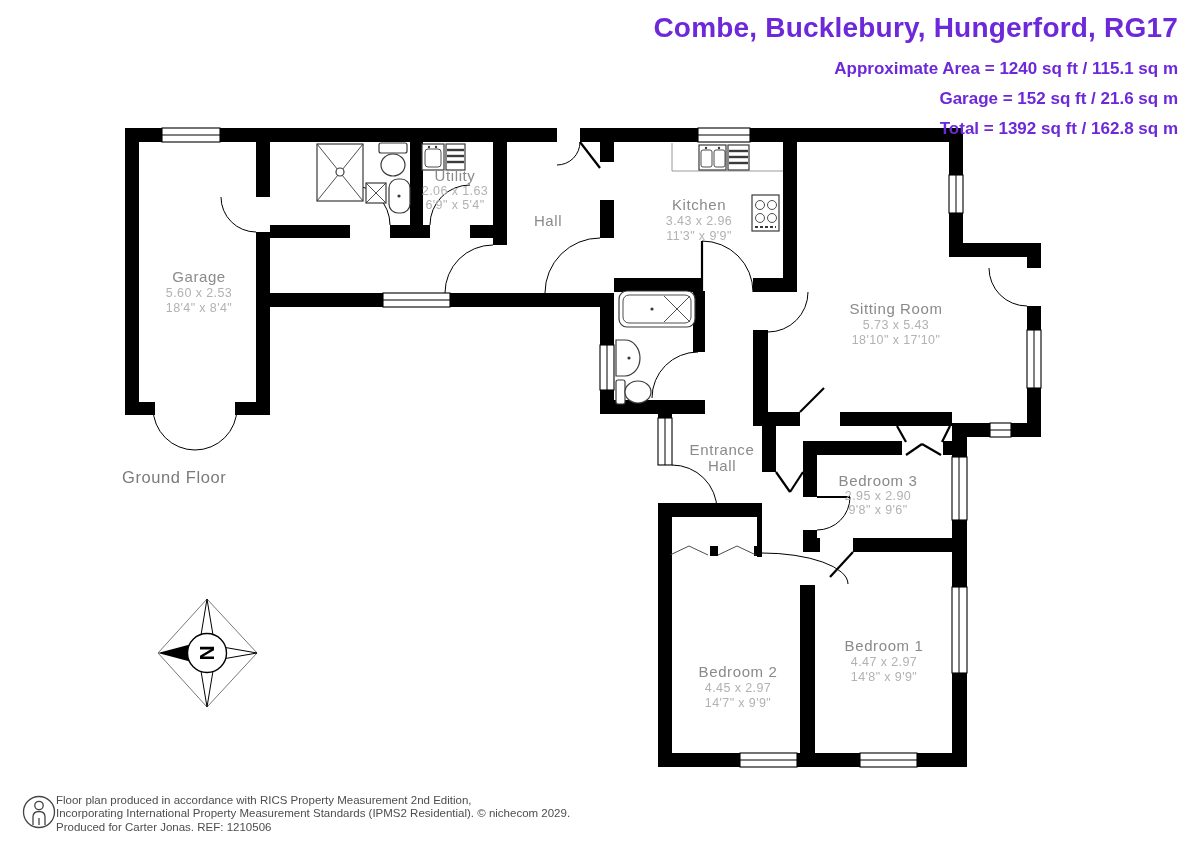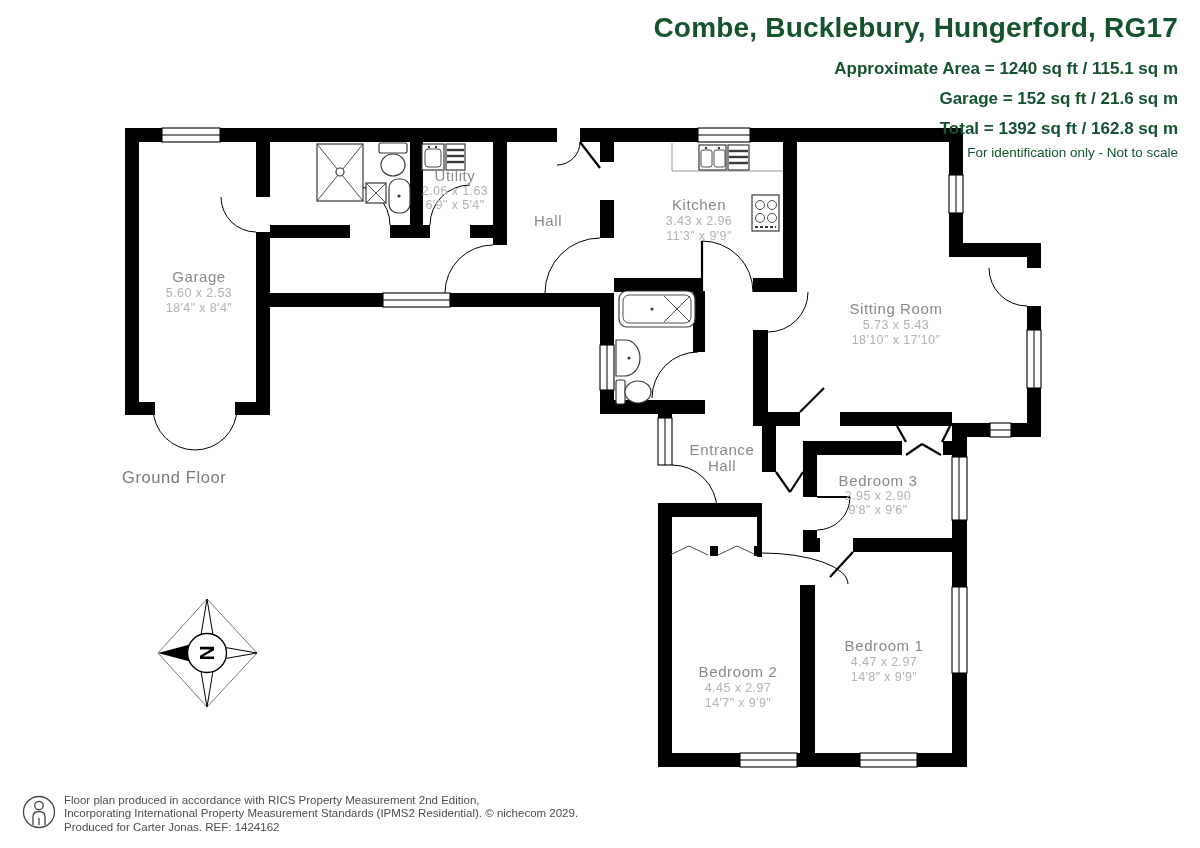--- a/index.html
+++ b/index.html
@@ -1,25 +1,25 @@
 <!DOCTYPE html>
 <html><head>
 <meta charset="utf-8">
 <style>
   html,body{margin:0;padding:0;background:#fff;}
   .page{position:relative;width:1200px;height:848px;background:#fff;overflow:hidden;
         font-family:"Liberation Sans",sans-serif;}
   .plan-svg{position:absolute;left:0;top:0;}
   
-  .hdr{position:absolute;top:12px;right:22px;text-align:right;color:#14532d;}
+  .hdr{position:absolute;top:12px;right:22px;text-align:right;color:#6d28d9;}
   .hdr-title{font-size:28px;font-weight:bold;letter-spacing:.2px;margin:0 0 14px 0;}
   .hdr-line{font-size:17px;font-weight:bold;line-height:22px;margin-top:8px;}
   .hdr-note{font-size:13.5px;font-weight:normal;margin-top:5px;}
   
-  .ftr{position:absolute;left:22px;bottom:14px;display:flex;align-items:flex-start;gap:8px;}
+  .ftr{position:absolute;left:22px;bottom:14px;display:flex;align-items:flex-start;}
   .ftr-text{font-size:11.5px;line-height:13.5px;color:#4d4d4d;}
   
   text{font-family:"Liberation Sans",sans-serif;}
   .rname{font-size:15px;fill:#8a8a8a;letter-spacing:.6px;}
   .rdim{font-size:12.5px;fill:#b2b2b2;letter-spacing:.4px;}
   .floorlbl{font-size:16.5px;fill:#7a7a7a;letter-spacing:.6px;}
   .wall{fill:#000;stroke:none;}
   .win{fill:#fff;stroke:#000;stroke-width:1.1;}
   .winline{stroke:#000;stroke-width:1;}
   .arc{fill:none;stroke:#000;stroke-width:1;}
@@ -333,30 +333,29 @@
       <circle cx="207" cy="653" r="19.5" fill="#fff" stroke="#000" stroke-width="1.4"></circle>
       <text x="207" y="660" text-anchor="middle" transform="rotate(-90 207 653)" font-size="21" font-weight="bold" fill="#000">N</text>
     </g>
   </svg>
 
   <div class="hdr">
     <div class="hdr-title">Combe, Bucklebury, Hungerford, RG17</div>
     <div class="hdr-line">Approximate Area = 1240 sq ft / 115.1 sq m</div>
     <div class="hdr-line">Garage = 152 sq ft / 21.6 sq m</div>
     <div class="hdr-line">Total = 1392 sq ft / 162.8 sq m</div>
-    <div class="hdr-note">For identification only - Not to scale</div>
   </div>
 
   <div class="ftr">
     <svg width="34" height="36" viewBox="0 0 34 36">
       <circle cx="17" cy="18" r="15.5" fill="none" stroke="#444" stroke-width="1.3"></circle>
       <circle cx="17" cy="11.5" r="4.2" fill="none" stroke="#444" stroke-width="1.3"></circle>
       <path d="M11 31 V 23 Q 11 17.5 17 17.5 Q 23 17.5 23 23 V 31" fill="none" stroke="#444" stroke-width="1.3"></path>
       <line x1="17" y1="24" x2="17" y2="31" stroke="#444" stroke-width="1.3"></line>
     </svg>
     <div class="ftr-text">
       <div>Floor plan produced in accordance with RICS Property Measurement 2nd Edition,</div>
       <div>Incorporating International Property Measurement Standards (IPMS2 Residential).   © nichecom 2029.</div>
-      <div>Produced for Carter Jonas.   REF: 1424162</div>
+      <div>Produced for Carter Jonas.   REF: 1210506</div>
     </div>
   </div>
 
 </div>
 
 </body></html>

